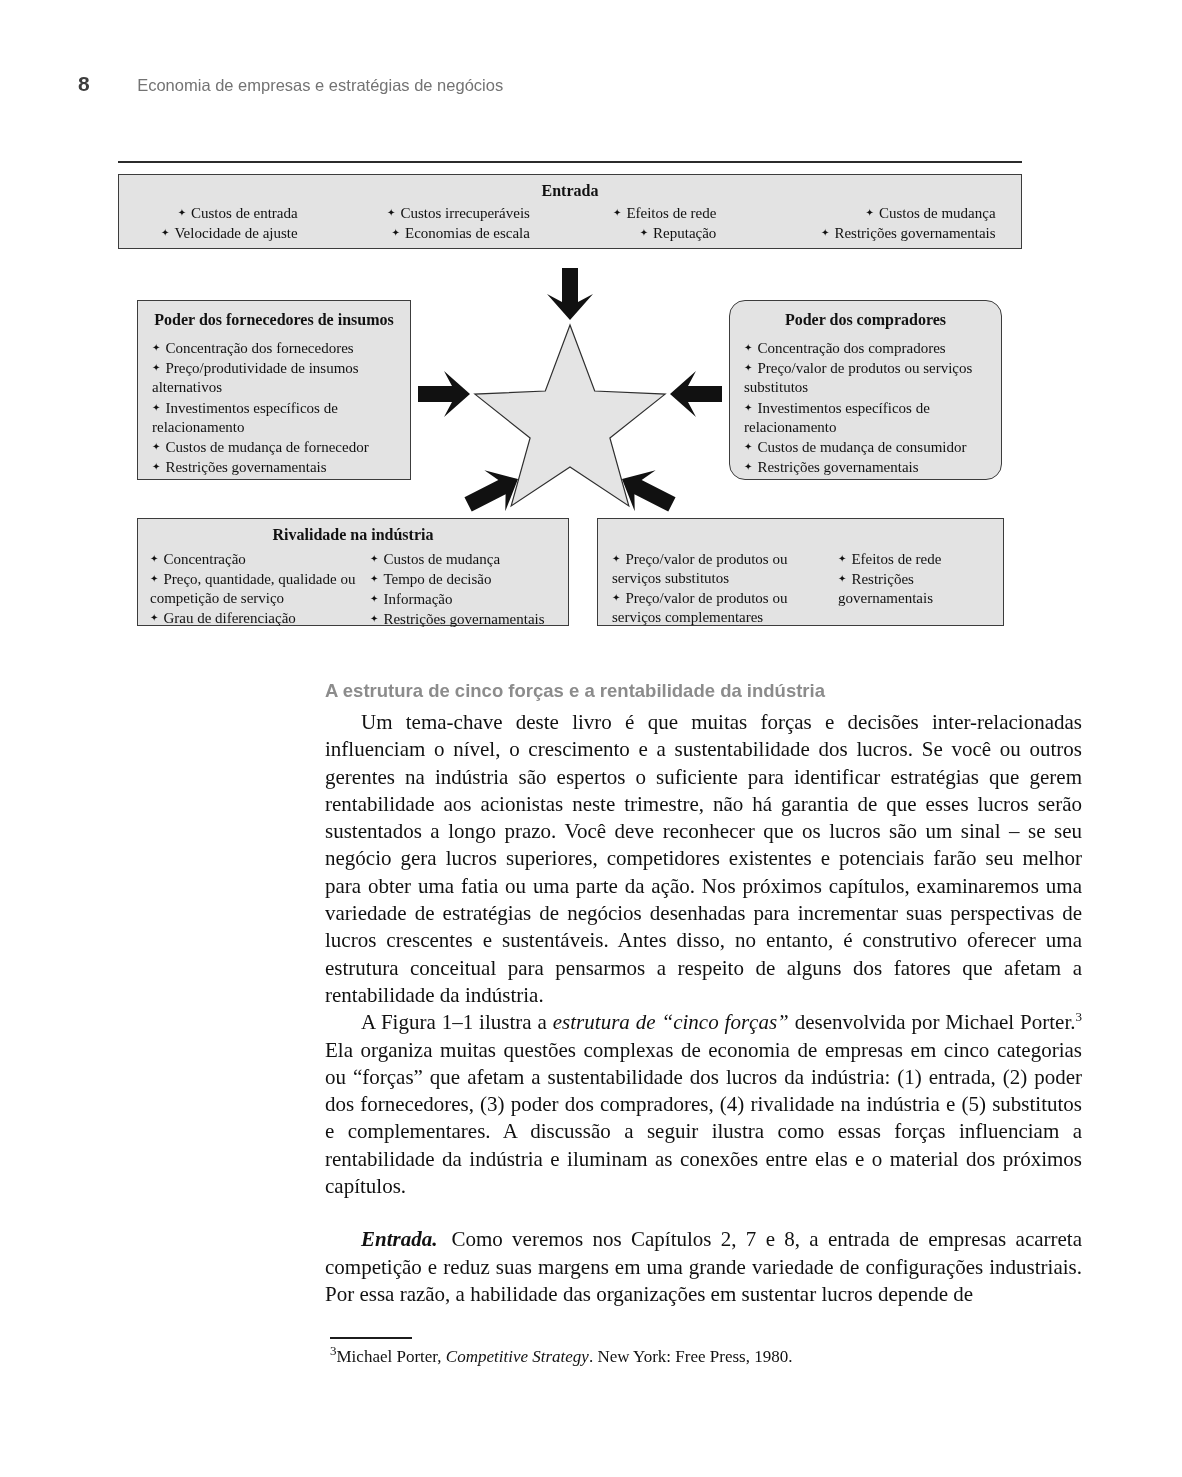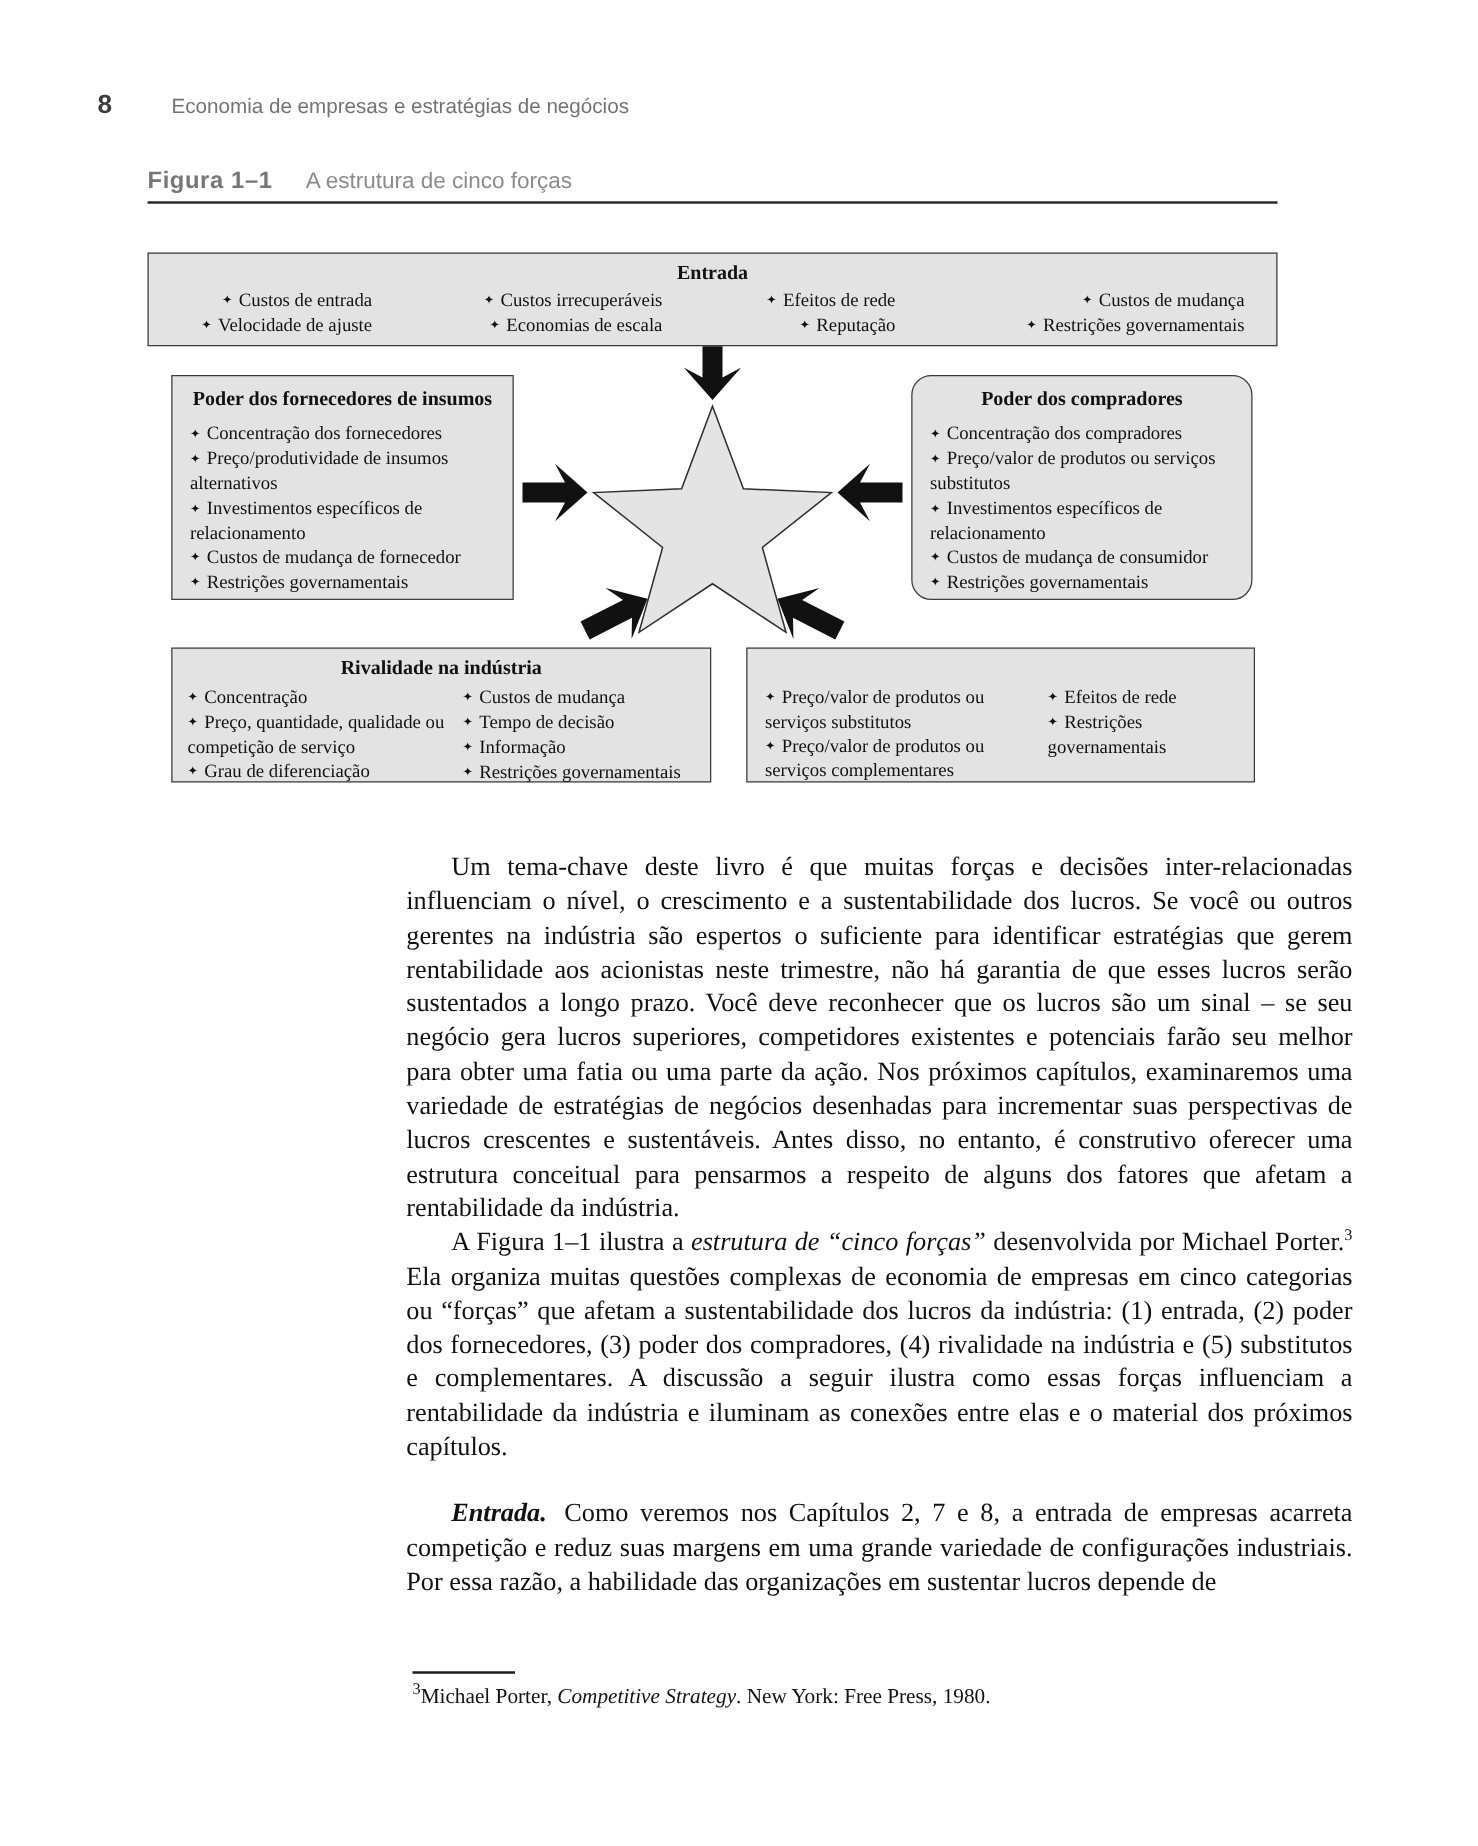--- a/index.html
+++ b/index.html
@@ -27,21 +27,21 @@
   .caprule{position:absolute;left:118px;top:161px;width:904px;height:2px;background:#2b2b2b;}
   
   .figure{position:absolute;left:0;top:0;width:1182px;height:660px;}
   .diagram-svg{position:absolute;left:0;top:0;width:1182px;height:660px;}
   .fbox{position:absolute;background:var(--box-fill);border:1px solid var(--box-border);
     font-size:15px;line-height:19.4px;color:var(--text-dark);}
   .fbox .btitle{font-weight:bold;text-align:center;font-size:16px;}
   .item{margin:0;}
   .blt{font-size:10px;vertical-align:1.5px;margin-right:5px;}
   
-  .box-entrada{left:118px;top:202px;width:902px;height:73px;}
+  .box-entrada{left:118px;top:174px;width:902px;height:73px;}
   .box-entrada .btitle{margin-top:6px;}
   .ecol{position:absolute;top:28px;text-align:right;}
   .ecol1{left:42px;} .ecol2{left:268px;} .ecol3{left:494px;} .ecol4{left:702px;}
   
   .box-forn{left:137px;top:300px;width:272px;height:178px;padding:0;}
   .box-comp{left:729px;top:300px;width:271px;height:178px;border-radius:16px;}
   .box-forn .btitle,.box-comp .btitle{margin:9px 6px 9px 6px;}
   .sideitems{margin:0 10px 0 14px;}
   
   .box-riva{left:137px;top:518px;width:430px;height:106px;}
@@ -72,24 +72,20 @@
 </head>
 <body>
 
 <div class="page">
 
   <div class="runhead">
     <span class="pagenum">8</span>
     <span class="runtitle">Economia de empresas e estratégias de negócios</span>
   </div>
 
-  <div class="figcap">
-    <span class="lbl">Figura 1–1</span>
-    <span class="ttl">A estrutura de cinco forças</span>
-  </div>
   <div class="caprule"></div>
 
   <div class="figure">
 
     <svg class="diagram-svg" viewBox="0 0 1182 660" xmlns="http://www.w3.org/2000/svg">
 
       <polygon points="570,325 594.7,391 665.1,394.1 609.9,438 628.8,505.9 570,467 511.2,505.9 530.1,438 474.9,394.1 545.3,391" fill="#e4e4e4" stroke="#2e2e2e" stroke-width="1.2"></polygon>
 
       <g fill="#111111">
         <path transform="translate(570,320) rotate(90)" d="M0,0 L-26,-23 L-18,-8 L-52,-8 L-52,8 L-18,8 L-26,23 Z"></path>
@@ -165,20 +161,21 @@
       </div>
       <div class="bcol subs-c2">
         <div class="item"><span class="blt">✦</span><span>Efeitos de rede</span></div>
         <div class="item"><span class="blt">✦</span><span>Restrições governamentais</span></div>
       </div>
     </div>
 
   </div>
 
   <div class="bodycol">
+    <h3 class="bheading">A estrutura de cinco forças e a rentabilidade da indústria</h3>
     <p class="para"><span>Um tema-chave deste livro é que muitas forças e decisões inter-relacionadas influenciam o nível, o crescimento e a sustentabilidade dos lucros. Se você ou outros gerentes na indústria são espertos o suficiente para identificar estratégias que gerem rentabilidade aos acionistas neste trimestre, não há garantia de que esses lucros serão sustentados a longo prazo. Você deve reconhecer que os lucros são um sinal – se seu negócio gera lucros superiores, competidores existentes e potenciais farão seu melhor para obter uma fatia ou uma parte da ação. Nos próximos capítulos, examinaremos uma variedade de estratégias de negócios desenhadas para incrementar suas perspectivas de lucros crescentes e sustentáveis. Antes disso, no entanto, é construtivo oferecer uma estrutura conceitual para pensarmos a respeito de alguns dos fatores que afetam a rentabilidade da indústria.</span></p>
     <p class="para"><span>A Figura 1–1 ilustra a </span><i>estrutura de “cinco forças”</i><span> desenvolvida por Michael Porter.</span><sup>3</sup><span> Ela organiza muitas questões complexas de economia de empresas em cinco categorias ou “forças” que afetam a sustentabilidade dos lucros da indústria: (1) entrada, (2) poder dos fornecedores, (3) poder dos compradores, (4) rivalidade na indústria e (5) substitutos e complementares. A discussão a seguir ilustra como essas forças influenciam a rentabilidade da indústria e iluminam as conexões entre elas e o material dos próximos capítulos.</span></p>
     <p class="para para-gap"><span class="lead">Entrada.</span><span class="lead-rest">Como veremos nos Capítulos 2, 7 e 8, a entrada de empresas acarreta competição e reduz suas margens em uma grande variedade de configurações industriais. Por essa razão, a habilidade das organizações em sustentar lucros depende de</span></p>
   </div>
 
   <div class="footnote">
     <div class="fnrule"></div>
     <div class="fntext"><sup>3</sup><span>Michael Porter, </span><i>Competitive Strategy</i><span>. New York: Free Press, 1980.</span></div>
   </div>
 

